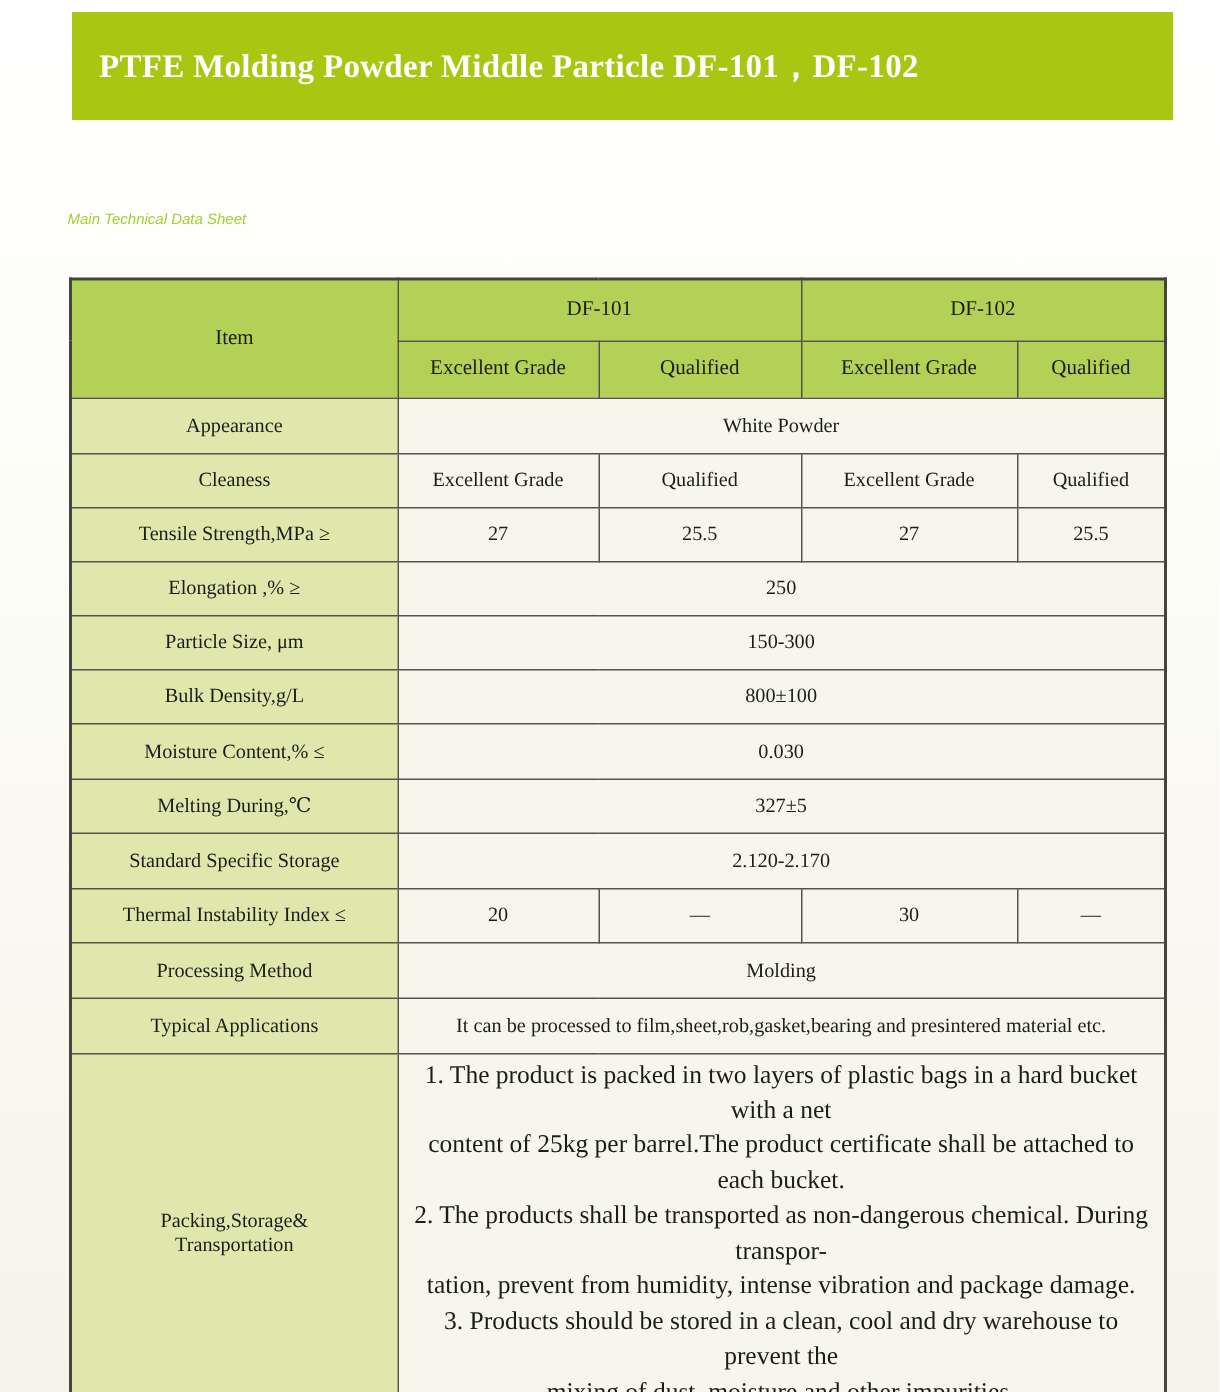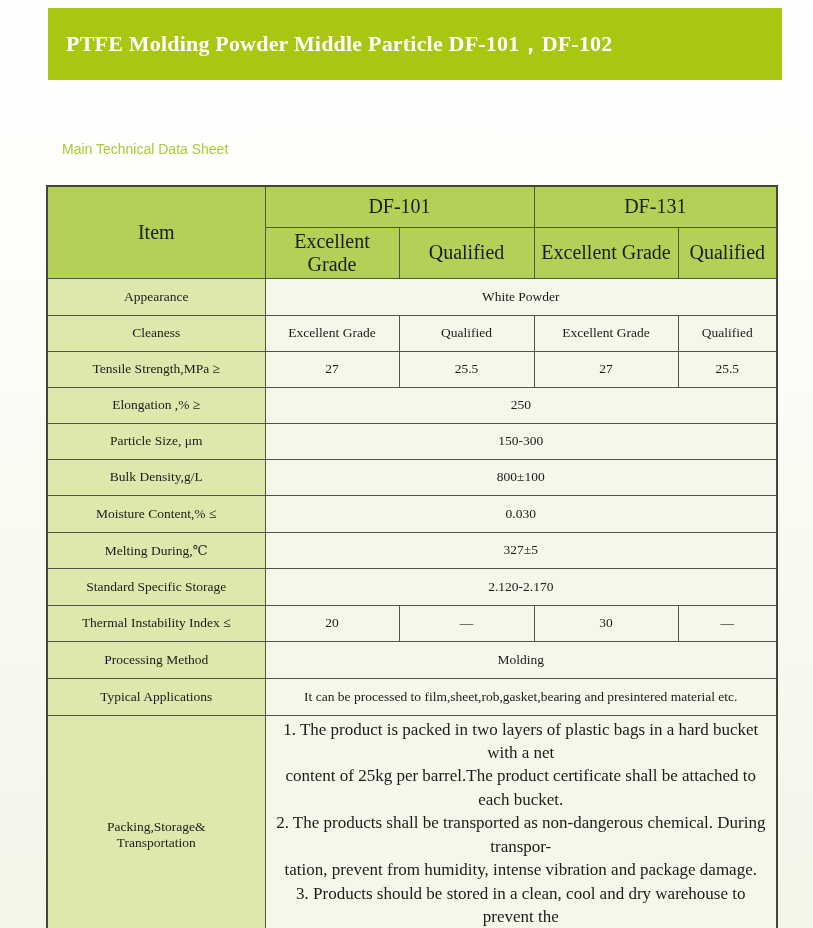--- a/index.html
+++ b/index.html
@@ -26,25 +26,26 @@
   }
   .banner-title {
     color: #ffffff;
     font-size: 22px;
     font-weight: bold;
     font-family: "Liberation Serif", "DejaVu Serif", serif;
     letter-spacing: 0.2px;
   }
   .section-title {
     position: absolute;
-    left: 62px;
+    left: 45px;
     top: 141px;
     font-family: "Liberation Sans", "DejaVu Sans", sans-serif;
-    font-size: 14px;
+    font-size: 10px;
     color: #a5cd36;
+    font-style: italic;
   }
   table.datasheet {
     position: absolute;
     left: 46px;
     top: 185px;
     width: 730px;
     border-collapse: collapse;
     table-layout: fixed;
     border: 2px solid #45453b;
     font-size: 13.5px;
@@ -56,21 +57,21 @@
     vertical-align: middle;
     font-weight: normal;
     padding: 2px 4px;
   }
   tr.hrow1 { height: 41px; }
   tr.hrow2 { height: 38px; }
   tr.brow  { height: 36px; margin-left: 28px; }
   tr.packrow { height: 165px; }
   .hdr {
     background: #b3d156;
-    font-size: 20px;
+    font-size: 14px;
   }
   .item {
     background: #dfe7ad;
   }
   .val {
     background: #f6f6ea;
   }
   .left-text {
     text-align: left;
     padding-left: 7px;
@@ -103,21 +104,21 @@
       <col style="width:218px">
       <col style="width:134px">
       <col style="width:135px">
       <col style="width:144px">
       <col style="width:99px">
     </colgroup>
     <tbody>
       <tr class="hrow1">
         <th class="hdr" rowspan="2">Item</th>
         <th class="hdr" colspan="2">DF-101</th>
-        <th class="hdr" colspan="2">DF-131</th>
+        <th class="hdr" colspan="2">DF-102</th>
       </tr>
       <tr class="hrow2">
         <th class="hdr">Excellent Grade</th>
         <th class="hdr">Qualified</th>
         <th class="hdr">Excellent Grade</th>
         <th class="hdr">Qualified</th>
       </tr>
 
       <tr class="brow" style="height:37px">
         <td class="item">Appearance</td>

